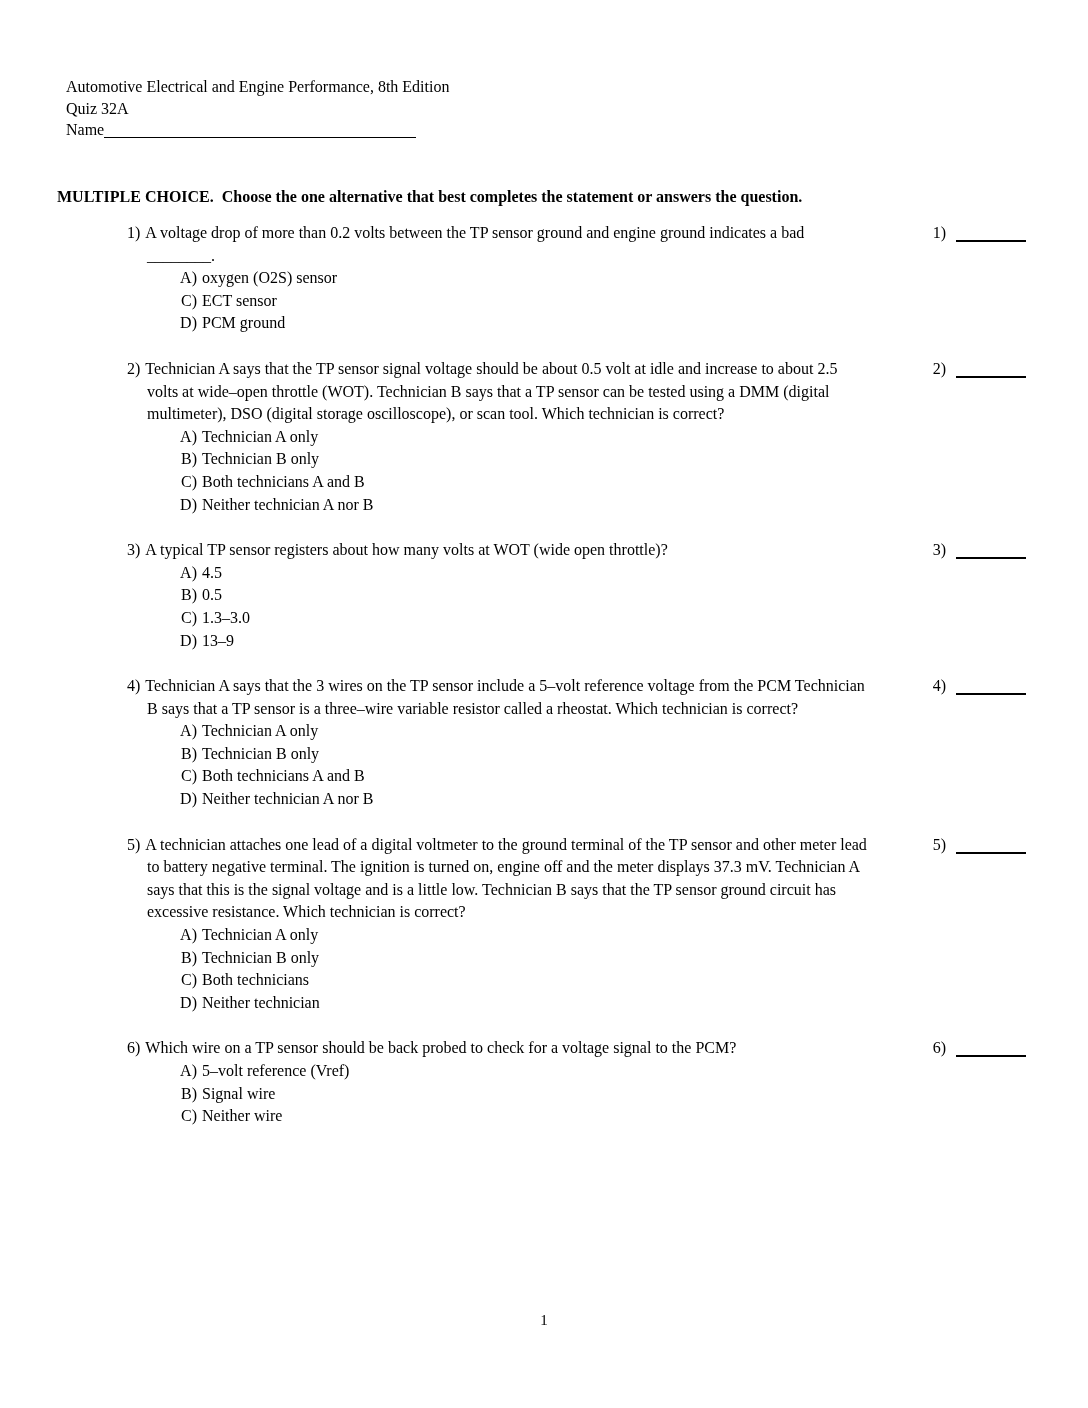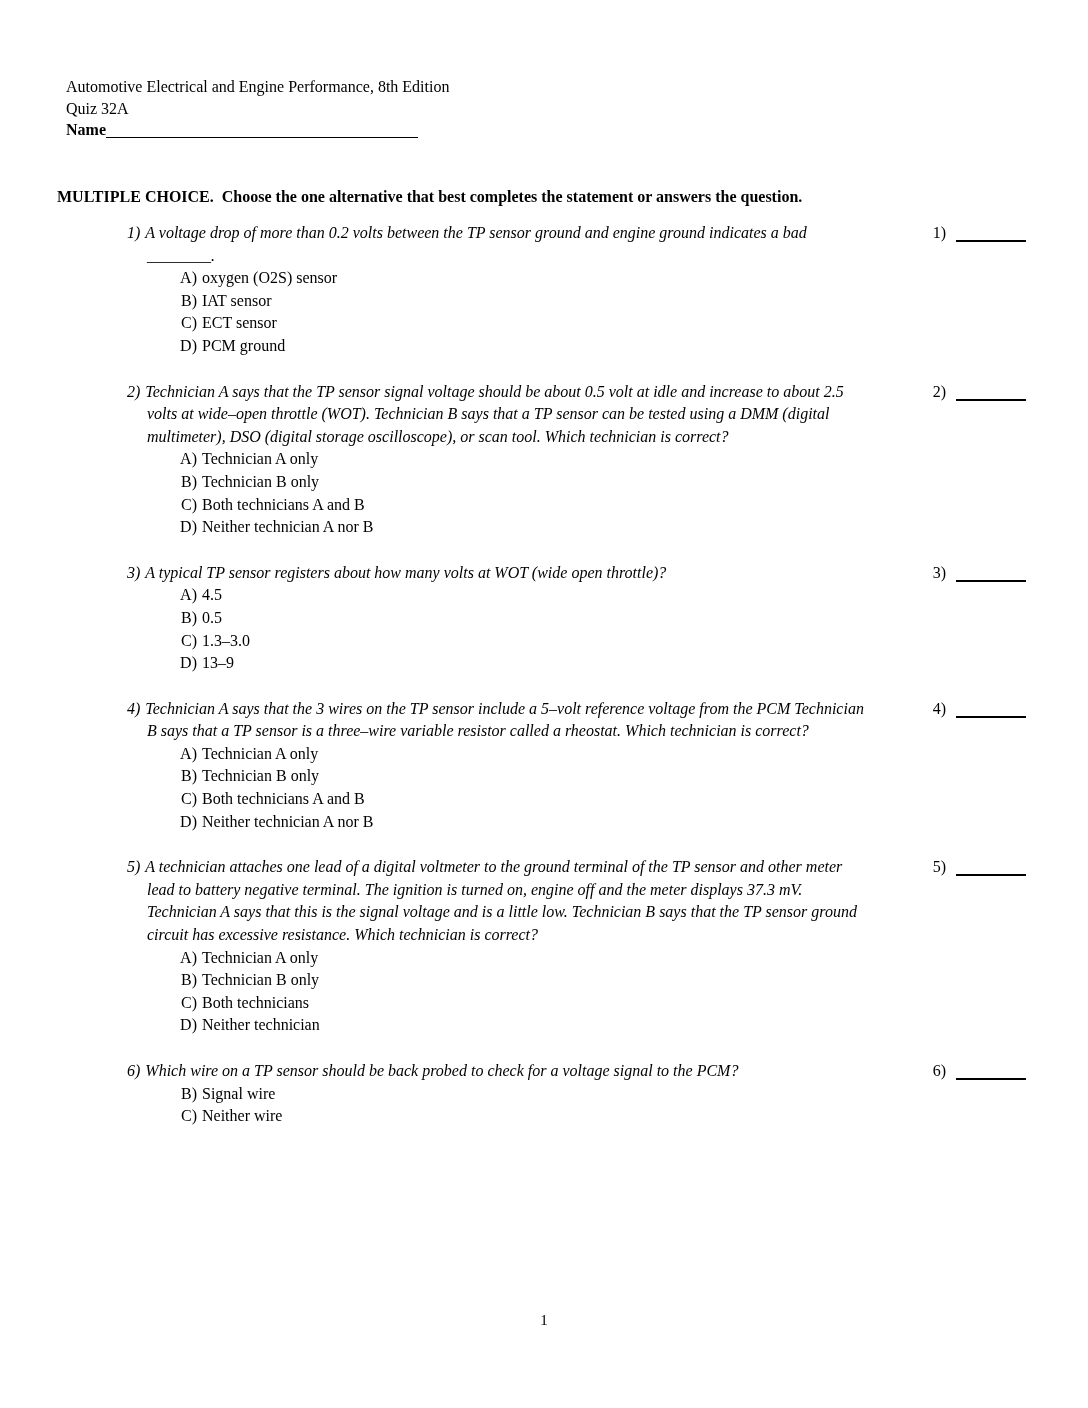--- a/index.html
+++ b/index.html
@@ -3,33 +3,33 @@
 <meta charset="utf-8">
 <style>
   * { margin:0; padding:0; box-sizing:border-box; }
   html, body { background:#ffffff; }
   body {
     width:1088px; height:1408px; position:relative; overflow:hidden;
     font-family:"Liberation Serif","DejaVu Serif",serif;
     color:#000; font-size:16px;
   }
   .header { position:absolute; left:66px; top:56px; line-height:22px; font-size:16px;margin-top:20px; }
-  .name-row { position:absolute; left:66px; top:121px; font-size:16px; font-weight:bold; }
+  .name-row { position:absolute; left:66px; top:121px; font-size:16px; font-weight:normal; }
   .name-line {
     display:inline-block; width:312px; height:16px;
     border-bottom:1.5px solid #000; vertical-align:-3px;
   }
   .instruction {
     position:absolute; left:57px; top:186px; width:960px;
     font-weight:bold; font-size:16px; white-space:pre-wrap; line-height:22px;
   }
   .questions { position:absolute; left:127px; top:222px; width:899px; }
   .question { position:relative; margin-bottom:23px; line-height:22.6px; }
   .q-body { width:745px; }
-  .q-stem-line { padding-left:20px; text-indent:-20px;font-style:italic; }
+  .q-stem-line { padding-left:20px; text-indent:-20px; }
   .q-num { margin-right:5px; }
   .choices { margin-left:48px; }
   .choice { white-space:nowrap; }
   .c-label { display:inline-block; width:22px; text-align:right; margin-right:5px; }
   .q-answer { position:absolute; top:0; right:0; white-space:nowrap; }
   .a-num { margin-right:10px; }
   .a-blank {
     display:inline-block; width:70px; height:14px;
     border-bottom:2px solid #000; vertical-align:-4px;
   }
@@ -53,23 +53,20 @@
   <div class="question">
     <div class="q-body">
       <div class="q-stem-line">
         <span class="q-num">1)</span><span class="q-stem">A voltage drop of more than 0.2 volts between the TP sensor ground and engine ground indicates a bad ________.</span>
       </div>
       <div class="choices">
   <div class="choice">
     <span class="c-label">A)</span><span class="c-text">oxygen (O2S) sensor</span>
   </div>
 
-  <div class="choice">
-    <span class="c-label">B)</span><span class="c-text">IAT sensor</span>
-  </div>
 
   <div class="choice">
     <span class="c-label">C)</span><span class="c-text">ECT sensor</span>
   </div>
 
   <div class="choice">
     <span class="c-label">D)</span><span class="c-text">PCM ground</span>
   </div>
 </div>
     </div>
@@ -189,20 +186,23 @@
       <span class="a-num">5)</span><span class="a-blank"></span>
     </div>
   </div>
 
   <div class="question">
     <div class="q-body">
       <div class="q-stem-line">
         <span class="q-num">6)</span><span class="q-stem">Which wire on a TP sensor should be back probed to check for a voltage signal to the PCM?</span>
       </div>
       <div class="choices">
+  <div class="choice">
+    <span class="c-label">A)</span><span class="c-text">5–volt reference (Vref)</span>
+  </div>
 
   <div class="choice">
     <span class="c-label">B)</span><span class="c-text">Signal wire</span>
   </div>
 
   <div class="choice">
     <span class="c-label">C)</span><span class="c-text">Neither wire</span>
   </div>
 
 </div>

